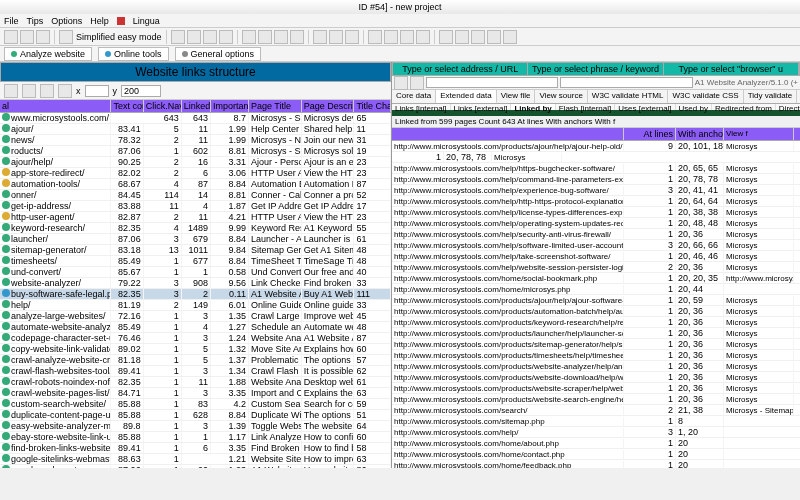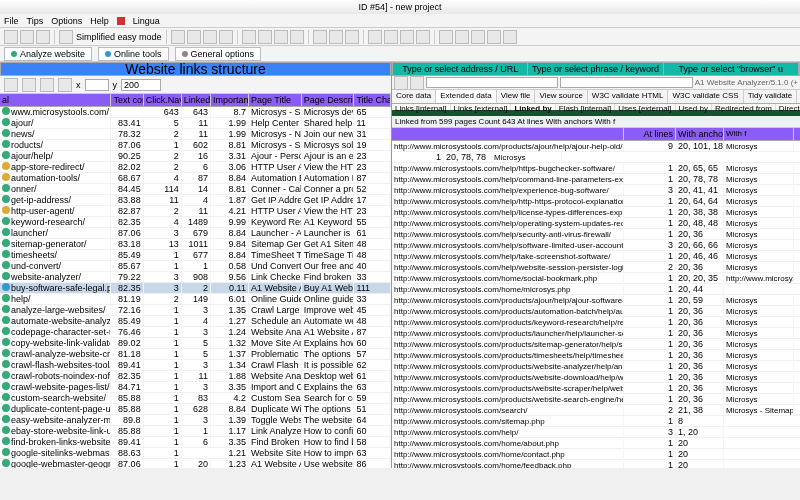--- a/index.html
+++ b/index.html
@@ -8,21 +8,21 @@
 .titlebar .left { flex: 1; }
 .titlebar .mid { position: absolute; left: 50%; transform: translateX(-50%); }
 .menubar { background: #f4f4f4; height: 14px; display: flex; align-items: center; padding: 0 4px; gap: 8px; border-bottom: 1px solid #ccc; }
 .menubar span { cursor: pointer; }
 .toolbar1 { background: #f4f4f4; height: 18px; display: flex; align-items: center; padding: 0 4px; gap: 2px; border-bottom: 1px solid #ccc; }
 .icon-btn { width: 14px; height: 14px; background: #e8e8e8; border: 1px solid #bbb; display: inline-block; }
 .tb-sep { width: 1px; height: 14px; background: #ccc; margin: 0 2px; }
 .toolbar2 { background: #f4f4f4; height: 16px; display: flex; align-items: center; padding: 0 4px; gap: 6px; border-bottom: 1px solid #ccc; }
 .tab-btn { background: #fff; border: 1px solid #bbb; padding: 1px 6px; display: flex; align-items: center; gap: 3px; }
 .tab-btn .bullet { width: 6px; height: 6px; border-radius: 50%; background: #3a7; }
-.panel-title { background: #3b82f6; height: 14px; display: flex; align-items: center; justify-content: center; border: 1px solid #aaa; font-size: 14px; }
+.panel-title { background: #0369a1; height: 20px; display: flex; align-items: center; justify-content: center; border: 1px solid #aaa; font-size: 12px; }
 .xytoolbar { background: #f4f4f4; height: 18px; display: flex; align-items: center; padding: 0 4px; gap: 4px; border-bottom: 1px solid #ccc; }
 .xytoolbar input { height: 12px; border: 1px solid #aaa; font-size: 9px; padding: 0 2px; }
 .main { display: flex; height: 406px; }
 .left-pane { width: 392px; border-right: 1px solid #999; display: flex; flex-direction: column; overflow: hidden; }
 .right-pane { width: 408px; display: flex; flex-direction: column; overflow: hidden; }
 .grid-head { background: #8b5cf6; display: flex; border-bottom: 1px solid #aaa; }
 .grid-head div { border-right: 1px solid #ccc; padding: 1px 2px; overflow: hidden; white-space: nowrap; }
 .grid-body { flex: 1; overflow-y: auto; background: #fff; }
 .grid-row { display: flex; border-bottom: 1px solid #f0f0f0; height: 11px; align-items: center; }
 .grid-row div { border-right: 1px solid #f4f4f4; padding: 0 2px; overflow: hidden; white-space: nowrap; }
@@ -515,21 +515,21 @@
         <div>Uses [external]</div>
         <div>Used by</div>
         <div>Redirected from</div>
         <div>Directory summary</div>
       </div>
     <div class="summary">Linked from 599 pages     Count 643   At lines   With anchors   With f</div>
     <div class="grid-head">
       <div class="rcol-url"></div>
       <div class="rcol-al">At lines</div>
       <div class="rcol-wa">With anchors</div>
-      <div class="rcol-wf">With f</div>
+      <div class="rcol-wf">View f</div>
     </div>
     <div class="grid-body" id="right-body">
         <div class="grid-row">
           <div class="rcol-url">http://www.microsystools.com/products/ajour/help/ajour-help-old/</div>
           <div class="rcol-al">9</div>
           <div class="rcol-wa">20, 101, 180, 1</div>
           <div class="rcol-wf">Microsys</div>
         </div>
         <div class="grid-row">
           <div class="rcol-al">1</div>

